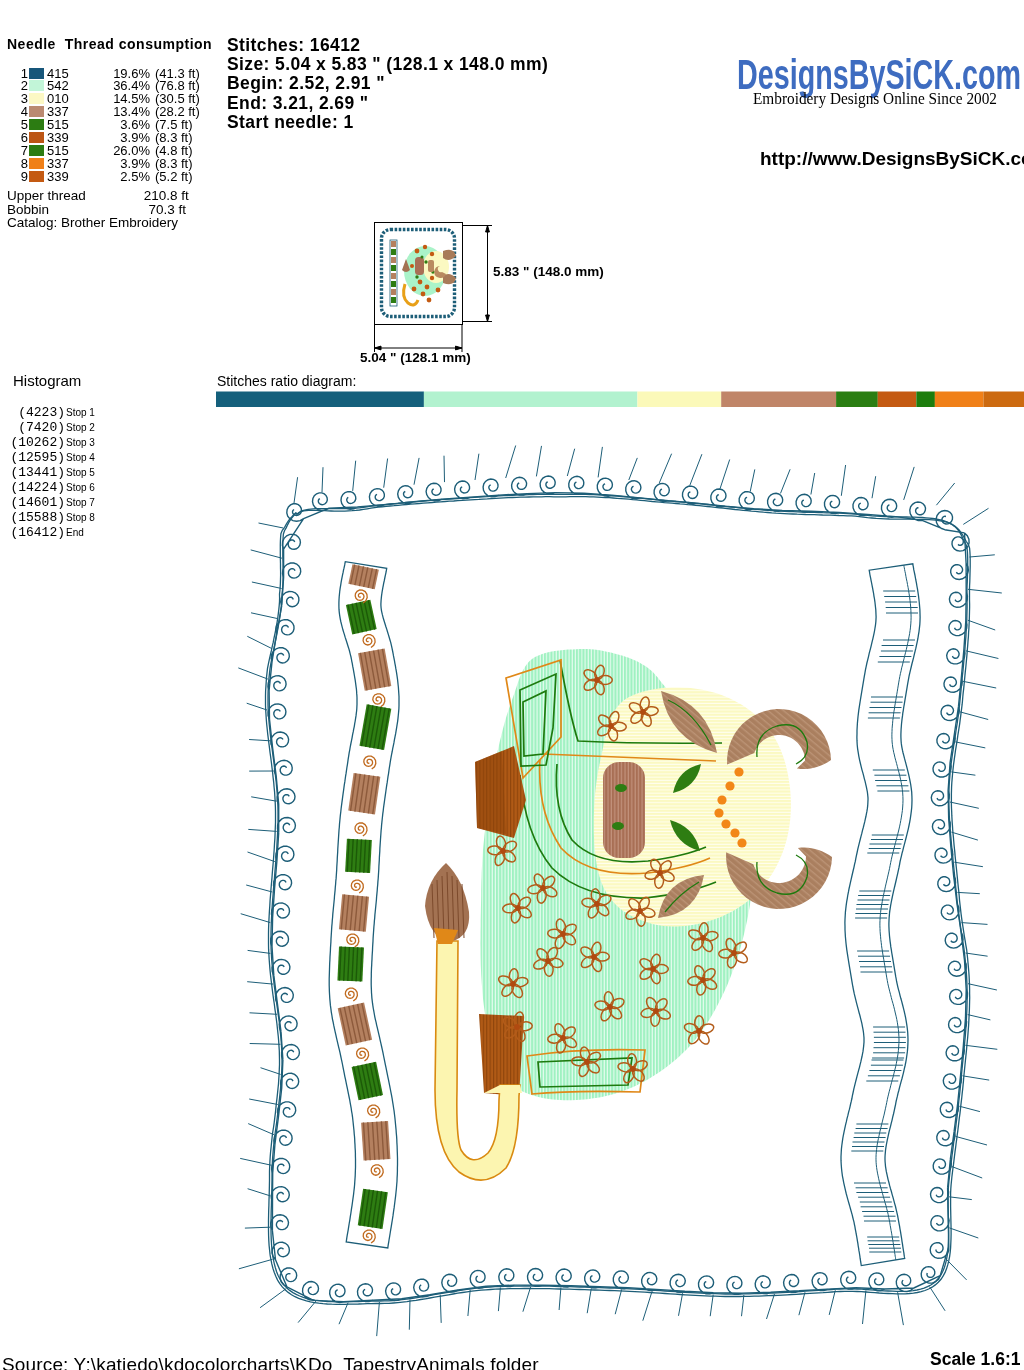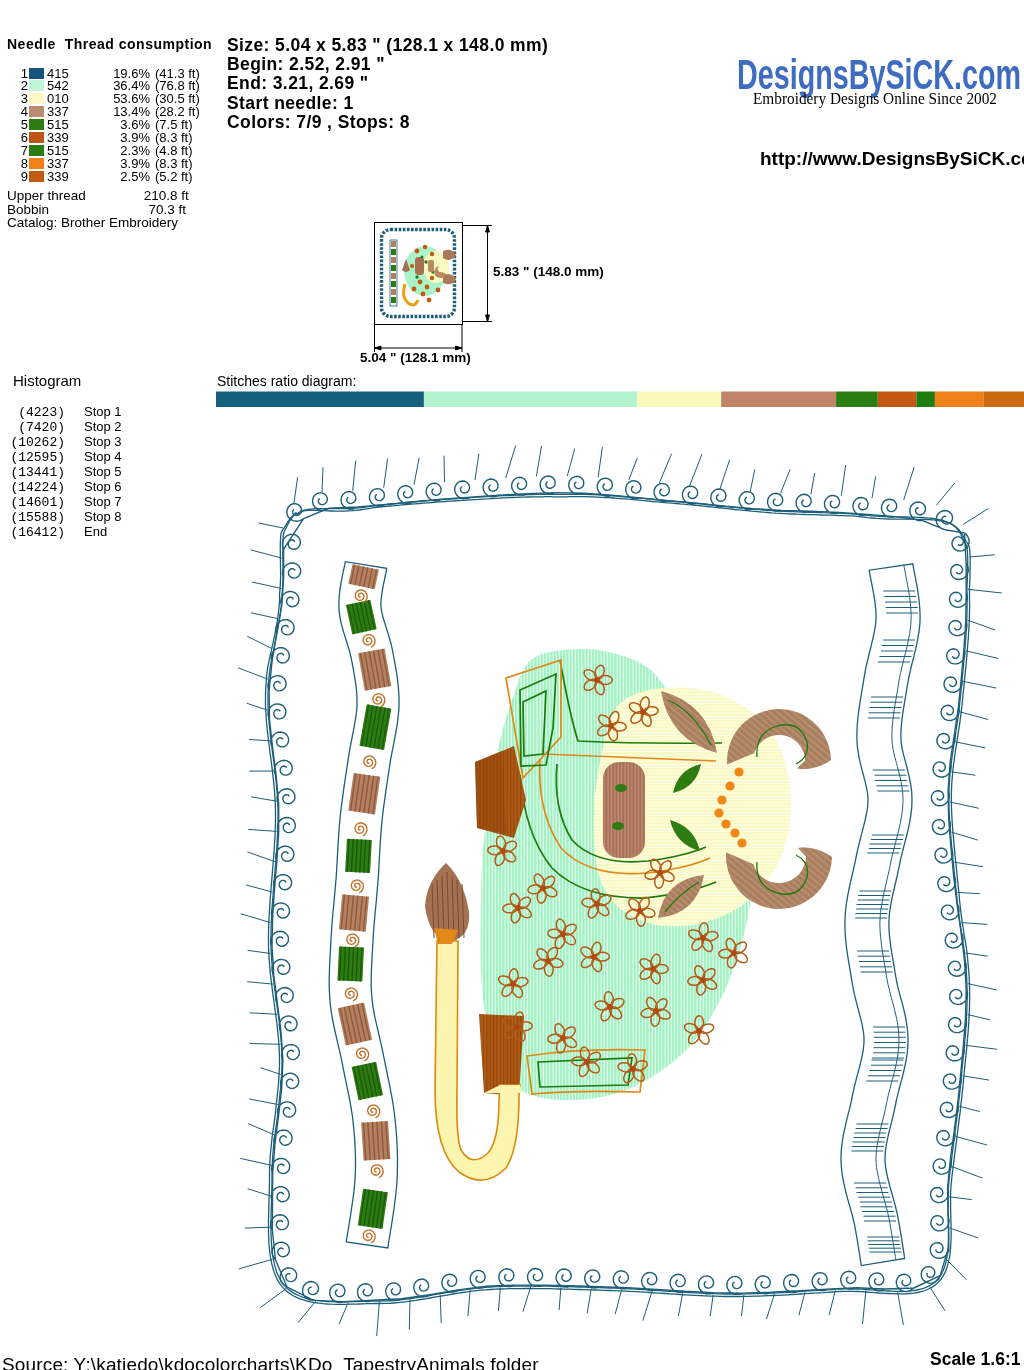--- a/index.html
+++ b/index.html
@@ -6,51 +6,51 @@
 body{font-family:"Liberation Sans", sans-serif;position:relative;}
 .abs{position:absolute;}
 .trow{height:12.9px;line-height:12.9px;font-size:13px;white-space:nowrap;}
 .tnum{display:inline-block;width:21px;text-align:right;}
 .chip{display:inline-block;width:15px;height:11px;margin-left:1px;vertical-align:-1px;}
 .tcode{display:inline-block;margin-left:3px;width:46px;}
 .tpct{display:inline-block;width:57px;text-align:right;}
 .tft{display:inline-block;margin-left:5px;}
 .hrow{height:15px;line-height:15px;white-space:nowrap;}
 .hnum{display:inline-block;width:57px;text-align:right;font-family:"Liberation Mono",monospace;font-size:13px;}
-.hlbl{display:inline-block;margin-left:19px;font-size:13px;}
+.hlbl{display:inline-block;margin-left:1px;font-size:10px;}
 </style>
 </head>
 <body>
 
 <div class="abs" style="left:7px;top:36px;font-weight:bold;font-size:14px;letter-spacing:0.5px;">Needle&nbsp;&nbsp;Thread consumption</div>
 
 <div class="abs" style="left:7px;top:61.5px;margin-top:6px;">
 <div class="trow"><span class="tnum">1</span><span class="chip" style="background:#17567a"></span><span class="tcode">415</span><span class="tpct">19.6%</span><span class="tft">(41.3 ft)</span></div>
 <div class="trow"><span class="tnum">2</span><span class="chip" style="background:#c2f5d8"></span><span class="tcode">542</span><span class="tpct">36.4%</span><span class="tft">(76.8 ft)</span></div>
-<div class="trow"><span class="tnum">3</span><span class="chip" style="background:#fcf8c4"></span><span class="tcode">010</span><span class="tpct">53.6%</span><span class="tft">(30.5 ft)</span></div>
+<div class="trow"><span class="tnum">3</span><span class="chip" style="background:#fcf8c4"></span><span class="tcode">010</span><span class="tpct">14.5%</span><span class="tft">(30.5 ft)</span></div>
 <div class="trow"><span class="tnum">4</span><span class="chip" style="background:#bb8a71"></span><span class="tcode">337</span><span class="tpct">13.4%</span><span class="tft">(28.2 ft)</span></div>
 <div class="trow"><span class="tnum">5</span><span class="chip" style="background:#2c7c12"></span><span class="tcode">515</span><span class="tpct">3.6%</span><span class="tft">(7.5 ft)</span></div>
 <div class="trow"><span class="tnum">6</span><span class="chip" style="background:#bc5514"></span><span class="tcode">339</span><span class="tpct">3.9%</span><span class="tft">(8.3 ft)</span></div>
-<div class="trow"><span class="tnum">7</span><span class="chip" style="background:#2c7c12"></span><span class="tcode">515</span><span class="tpct">2.3%</span><span class="tft">(4.8 ft)</span></div>
+<div class="trow"><span class="tnum">7</span><span class="chip" style="background:#2c7c12"></span><span class="tcode">515</span><span class="tpct">26.0%</span><span class="tft">(4.8 ft)</span></div>
 <div class="trow"><span class="tnum">8</span><span class="chip" style="background:#f08018"></span><span class="tcode">337</span><span class="tpct">3.9%</span><span class="tft">(8.3 ft)</span></div>
 <div class="trow"><span class="tnum">9</span><span class="chip" style="background:#c45a12"></span><span class="tcode">339</span><span class="tpct">2.5%</span><span class="tft">(5.2 ft)</span></div>
 </div>
 
 <div class="abs" style="left:7px;top:189px;font-size:13.5px;line-height:13.5px;">
 <div>Upper thread<span style="display:inline-block;width:103px;text-align:right;">210.8 ft</span></div>
 <div>Bobbin<span style="display:inline-block;width:137px;text-align:right;">70.3 ft</span></div>
 <div>Catalog: Brother Embroidery</div>
 </div>
 
 <div class="abs" style="left:227px;top:36px;font-weight:bold;font-size:17.5px;line-height:19.2px;letter-spacing:0.4px;white-space:nowrap;">
+<div>Stitches: 16412</div>
 <div>Size: 5.04 x 5.83 " (128.1 x 148.0 mm)</div>
 <div>Begin: 2.52, 2.91 "</div>
 <div>End: 3.21, 2.69 "</div>
 <div>Start needle: 1</div>
-<div>Colors: 7/9 , Stops: 8</div>
 </div>
 <svg width="300" height="80" viewBox="0 0 300 80" style="position:absolute;left:728px;top:40px">
     <text x="9" y="49" font-family="Liberation Sans, sans-serif" font-weight="bold" font-size="42" fill="#3e6cc0" textLength="284" lengthAdjust="spacingAndGlyphs">DesignsBySiCK.com</text>
     <text x="25" y="64" font-family="Liberation Serif, serif" font-size="16.5" fill="#000" textLength="244" lengthAdjust="spacingAndGlyphs">Embroidery Designs Online Since 2002</text>
   </svg>
 
 <div class="abs" style="left:760px;top:148px;font-weight:bold;font-size:19px;white-space:nowrap;">http://www.DesignsBySiCK.com</div>
 
 <div class="abs" style="left:7px;top:372px;font-size:15px;margin-left:6px;">Histogram</div>
 

